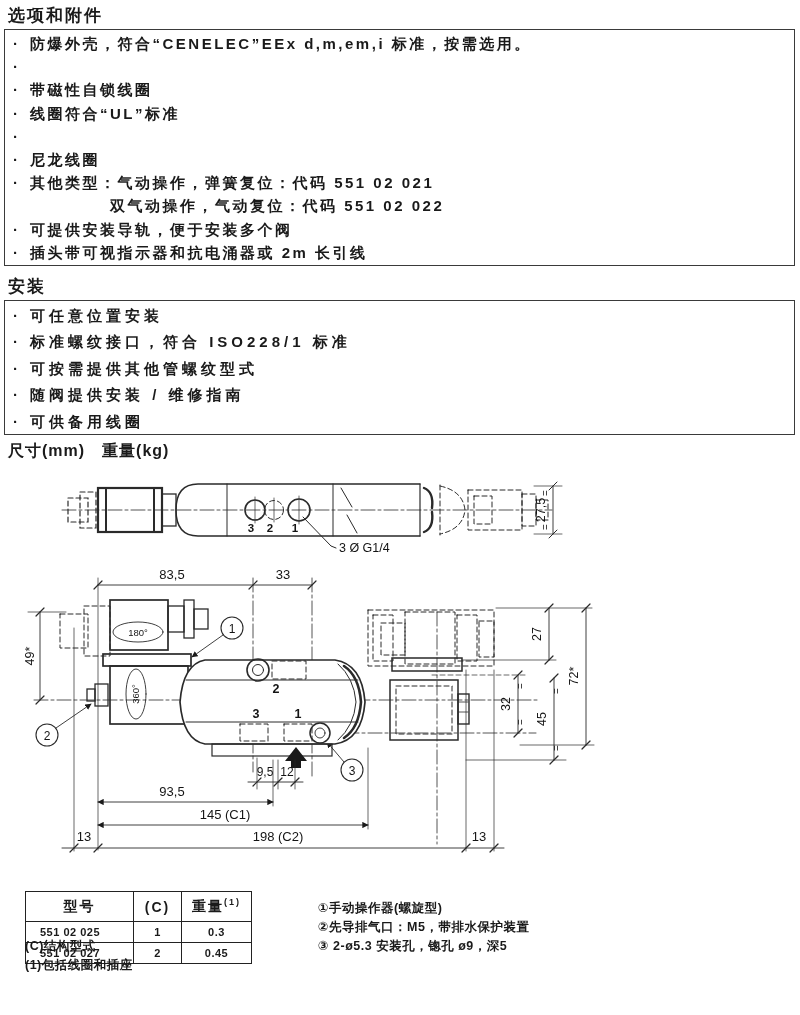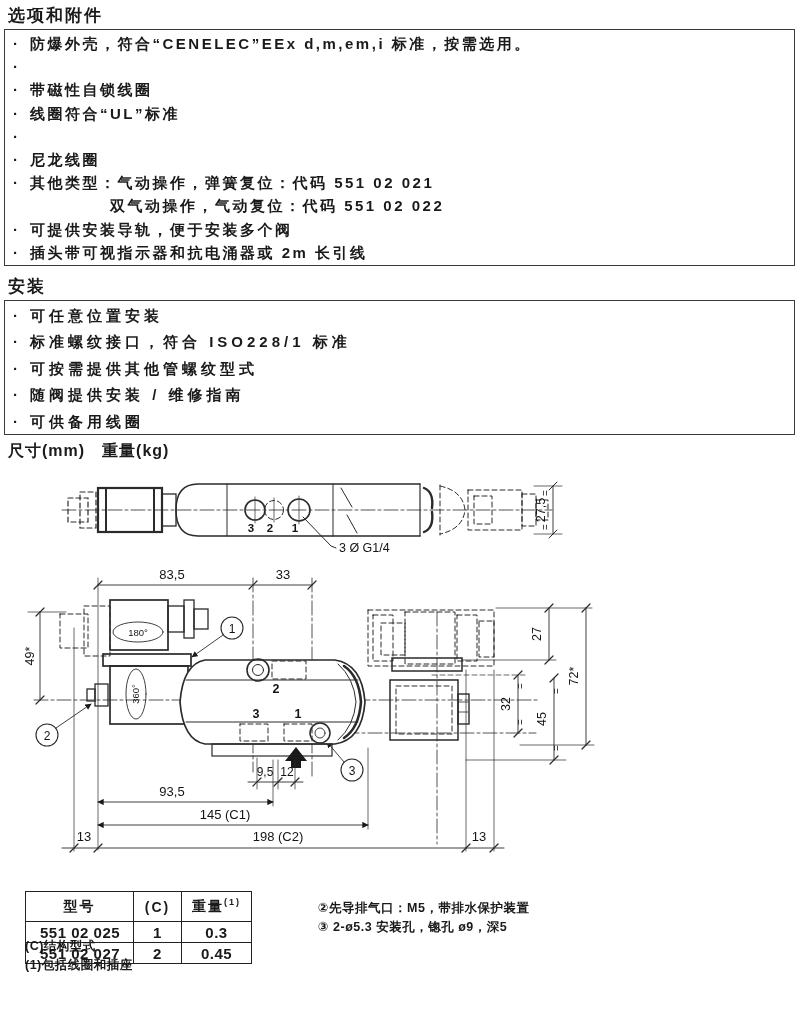--- a/index.html
+++ b/index.html
@@ -13,21 +13,21 @@
   .bullet{width:17px;flex:none;letter-spacing:0;}
   .cont{padding-left:97px;}
   .dim-head{position:absolute;left:8px;top:441px;font-weight:bold;font-size:16px;letter-spacing:1px;}
   svg text{fill:#141414;stroke:none;font-family:"Liberation Sans","DejaVu Sans",sans-serif;}
   .dash{stroke-dasharray:5 3;}
   .cl{stroke-dasharray:14 3 3 3;stroke-width:.8;}
   .thin{stroke-width:.7;}
   .spec-table{position:absolute;left:25px;top:891px;border-collapse:collapse;font-weight:bold;}
   .spec-table th,.spec-table td{border:1.4px solid #222;}
   .spec-table th{height:27px;font-size:14px;letter-spacing:2px;}
-  .spec-table td{height:18px;font-size:15px;text-align:center;letter-spacing:.5px;}
+  .spec-table td{height:18px;font-size:11px;text-align:center;letter-spacing:.5px;}
   .spec-table td.model{text-align:left;padding-left:14px;}
   .col-model{width:108px;}.col-c{width:48px;}.col-w{width:70px;}
   sup{font-size:9px;}
   .footnotes{position:absolute;left:25px;top:937px;font-weight:bold;font-size:12.5px;line-height:18.5px;letter-spacing:.5px;}
   .notes{position:absolute;left:318px;top:899px;font-weight:bold;font-size:12.5px;line-height:19.2px;letter-spacing:.5px;}
 </style>
 </head>
 <body>
 
 <div class="page">
@@ -344,17 +344,18 @@
     </tr>
   </tbody>
     </table>
 
   <div class="footnotes">
     <div>(C)结构型式</div>
     <div>(1)包括线圈和插座</div>
   </div>
 
   <div class="notes">
+    <div>①手动操作器(螺旋型)</div>
     <div>②先导排气口：M5，带排水保护装置</div>
     <div>③ 2-ø5.3 安装孔，锪孔 ø9，深5</div>
   </div>
 
 </div>
 
 </body></html>

